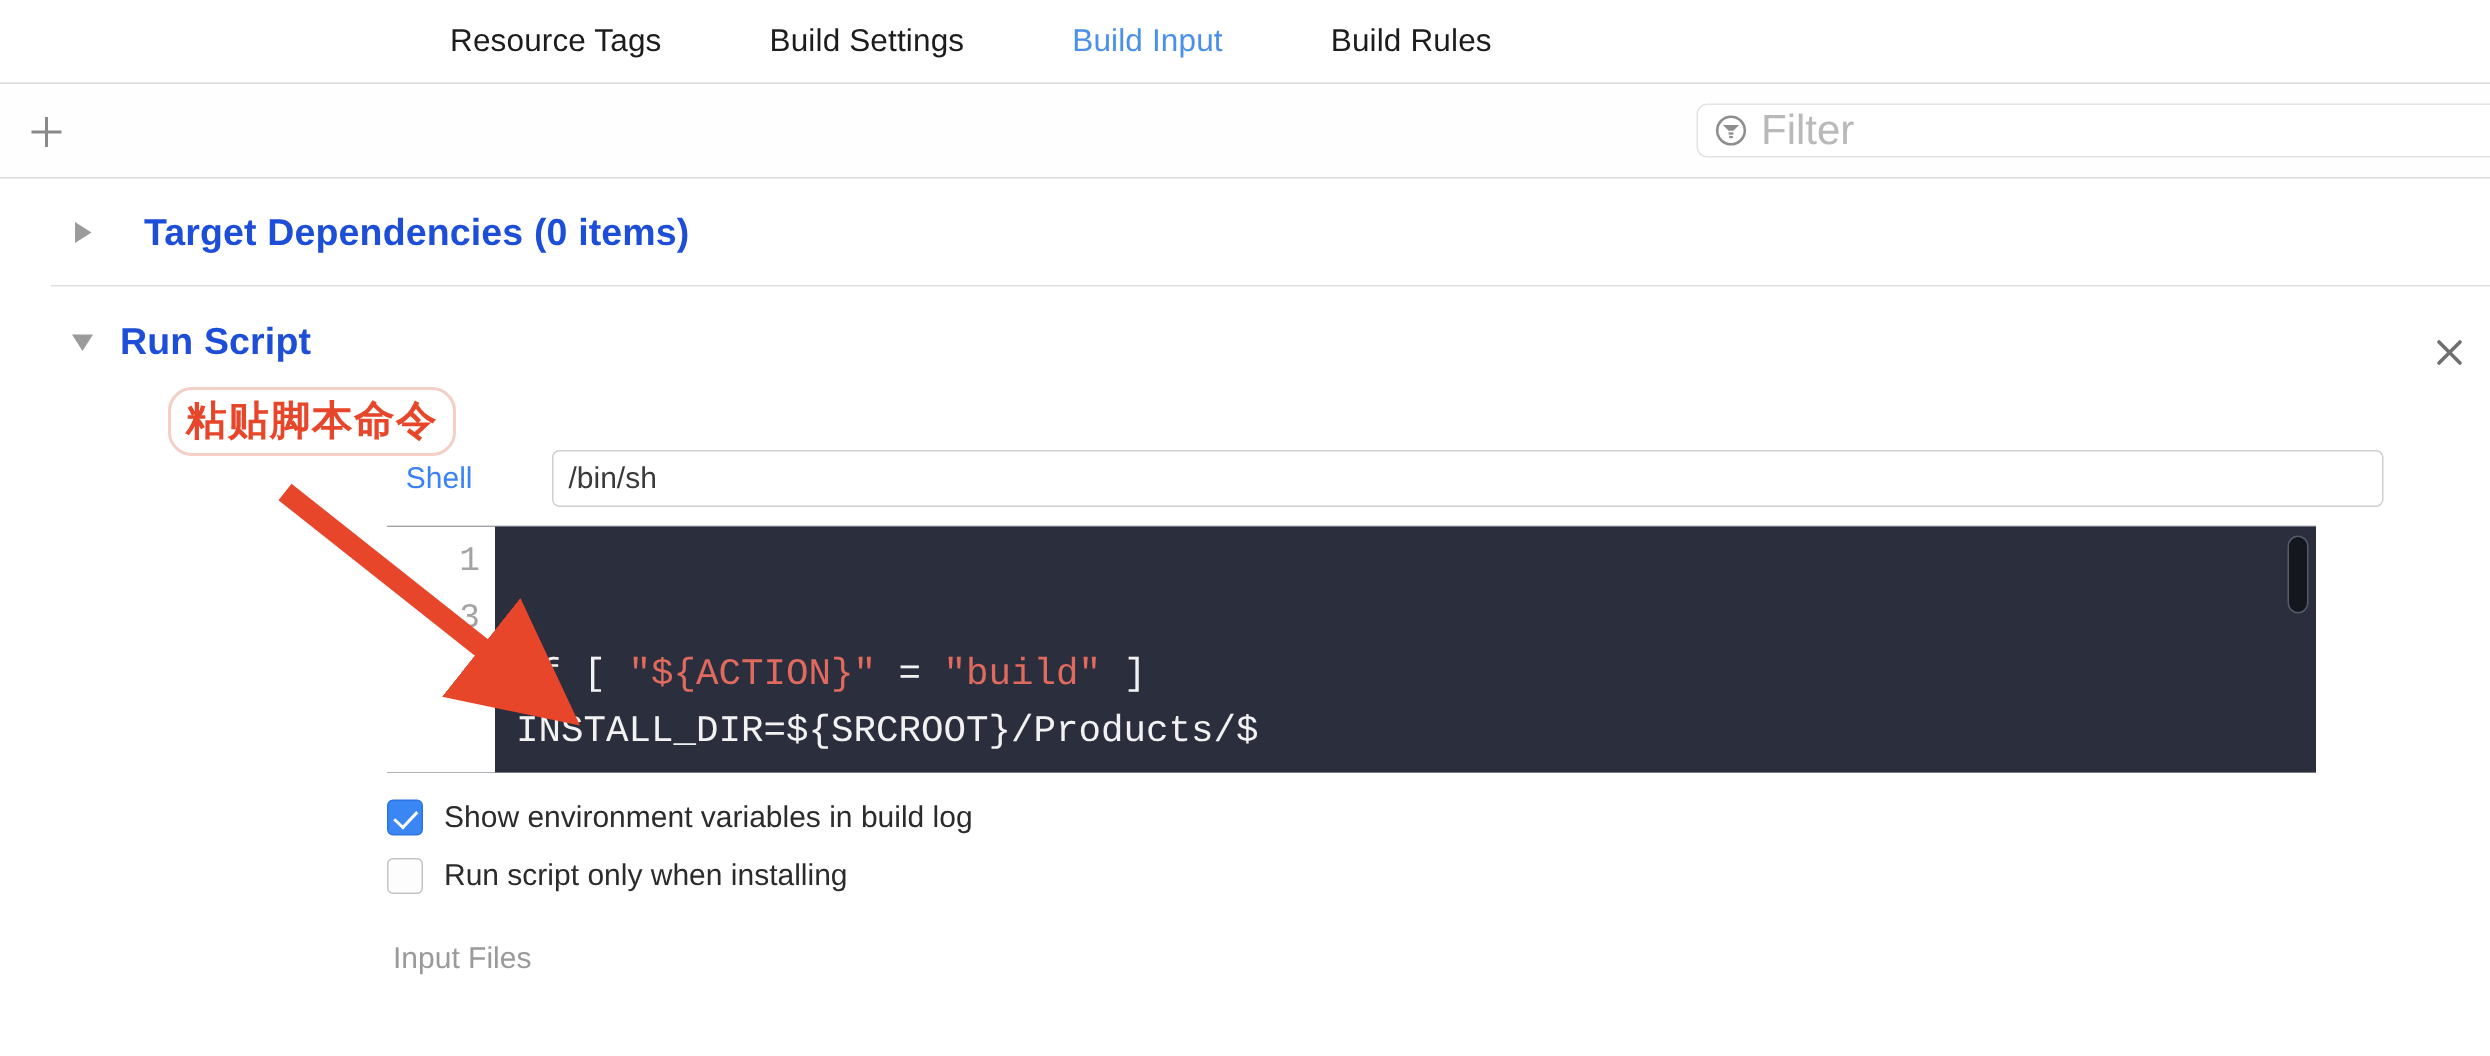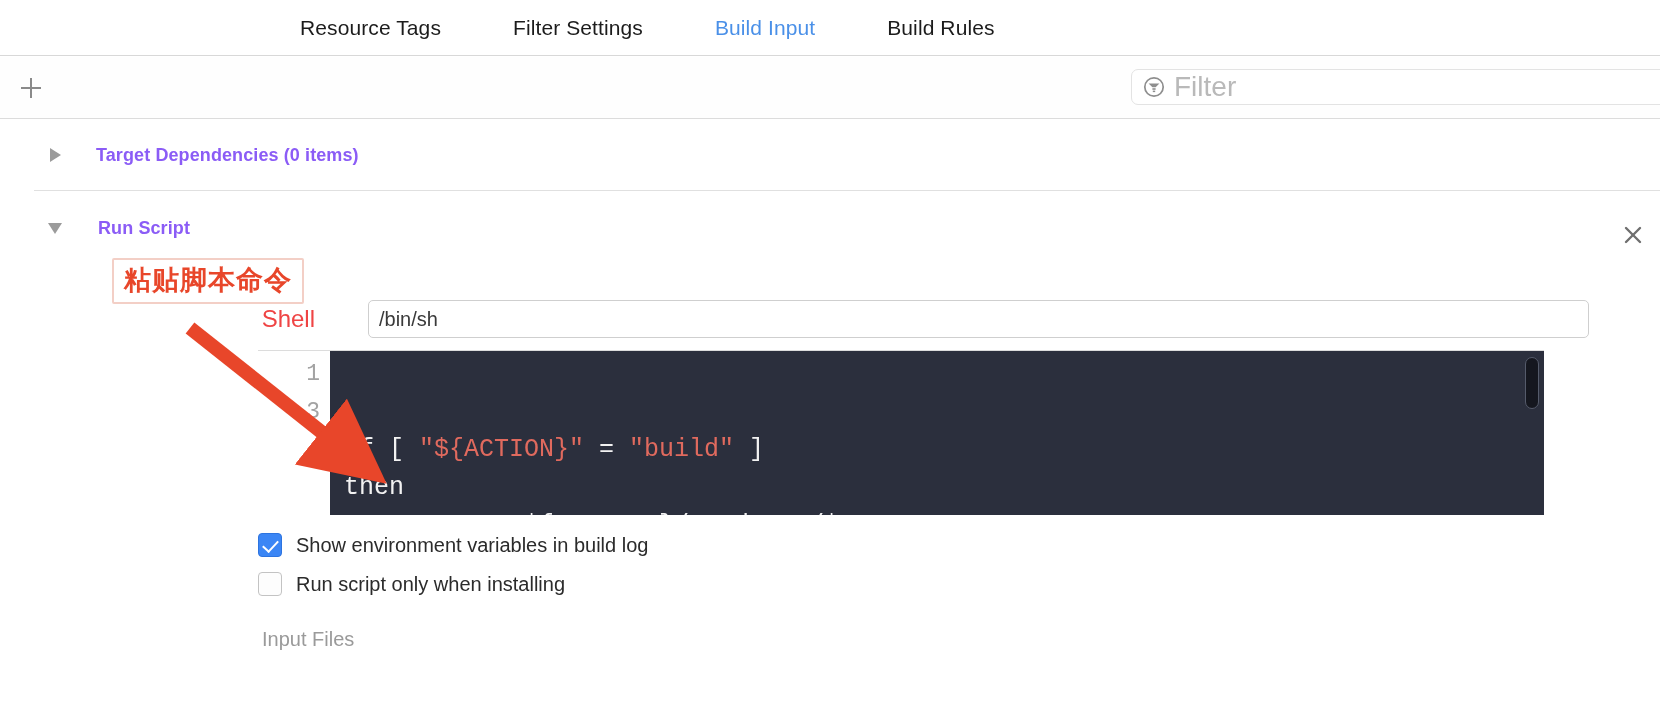--- a/index.html
+++ b/index.html
@@ -59,40 +59,40 @@
     border-top: 7px solid transparent;
     border-bottom: 7px solid transparent;
   }
   .tri-down {
     width: 0; height: 0;
     border-top: 11px solid #9b9b9b;
     border-left: 7.5px solid transparent;
     border-right: 7.5px solid transparent;
   }
   .phase-title {
-    font-size: 18px; font-weight: bold; color: #8b5cf6;
+    font-size: 25px; font-weight: bold; color: #1d4ed8;
     letter-spacing: .1px; white-space: nowrap;
   }
   .row-sep {
     position: absolute; left: 34px; width: 1626px; height: 1px; background: #e0e0e0;
   }
   .close-x {
     position: absolute; right: 14px; width: 26px; height: 26px;
     display: flex; align-items: center; justify-content: center;
     cursor: default;
   }
 
   
   .shell-row {
     position: absolute; left: 0; top: 300px; width: 1660px; height: 38px;
     display: flex; align-items: center;
   }
   .shell-label {
     position: absolute; left: 255px; width: 60px; text-align: right;
-    font-size: 24px; color: #ef4444;
+    font-size: 20px; color: #3b82f6;
   }
   .shell-input {
     position: absolute; left: 322px; top: 0; width: 1221px; height: 38px;
     background: #fff; border: 1px solid #cfcfcf; border-radius: 5px;
     display: flex; align-items: center; padding-left: 10px;
     font-size: 20px; color: #3a3a3a; margin-left: 46px;
   }
 
   
   .code-wrap {
@@ -138,39 +138,39 @@
 
   .inputfiles {
     position: absolute; left: 262px; top: 628px;
     font-size: 20px; color: #9a9a9a;
   }
 
   
   .anno-badge {
     position: absolute; left: 112px; top: 258px;
     padding: 2px 10px 4px 10px;
-    border: 2px solid #f3cfc6; border-radius: 2px;
+    border: 2px solid #f3cfc6; border-radius: 16px;
     background: #ffffff;
     font-family: "DejaVu Sans", sans-serif;
     font-size: 27px; font-weight: bold; color: #e8462a;
     letter-spacing: 1px; white-space: nowrap;
     text-shadow: 1.5px 1.5px 0 #ffffff, -1.5px -1.5px 0 #ffffff,
                  1.5px -1.5px 0 #ffffff, -1.5px 1.5px 0 #ffffff;
   }
   .anno-arrow { position: absolute; left: 160px; top: 310px; pointer-events: none; }
 </style>
 </head>
 <body>
 
 <div id="root">
 
   <div class="tabbar">
     <div class="tabs">
       <div class="tab">Resource Tags</div>
-      <div class="tab">Filter Settings</div>
+      <div class="tab">Build Settings</div>
       <div class="tab active">Build Input</div>
       <div class="tab">Build Rules</div>
     </div>
   </div>
 
   <div class="toolbar">
     <div class="plus-btn">
       <span>
         <svg width="28" height="28" viewBox="0 0 28 28">
           <line x1="14" y1="4" x2="14" y2="24" stroke="#8a8a8a" stroke-width="2"></line>
@@ -196,21 +196,21 @@
         <span class="tri-right"></span>
       </span>
     <span class="phase-title" style="margin-left:30px;">Target Dependencies (0 items)</span>
   </div>
   <div class="row-sep" style="top:190px;"></div>
 
   <div class="phase-row" style="top:208px; height:40px; padding-left:44px;">
     <span class="disclosure">
         <span class="tri-down"></span>
       </span>
-    <span class="phase-title" style="margin-left:32px;">Run Script</span>
+    <span class="phase-title" style="margin-left:14px;">Run Script</span>
   </div>
   <div class="close-x" style="top:224px;">
     <span>
       <svg width="22" height="22" viewBox="0 0 22 22">
         <line x1="4" y1="4" x2="18" y2="18" stroke="#6f6f6f" stroke-width="2.4" stroke-linecap="round"></line>
         <line x1="18" y1="4" x2="4" y2="18" stroke="#6f6f6f" stroke-width="2.4" stroke-linecap="round"></line>
       </svg>
     </span>
   </div>
 
@@ -220,21 +220,21 @@
   </div>
 
   <div class="code-wrap">
     <div class="gutter">
       <span class="ln">1</span>
       <span class="ln blank"></span>
       <span class="ln">3</span>
       <span class="ln blank"></span>
     </div>
     <div class="code-area">
-      <div id="code-lines"><div><span>if [ </span><span class="str">"${ACTION}"</span><span> = </span><span class="str">"build"</span><span> ]</span></div><div><span>then</span></div><div><span>INSTALL_DIR=${SRCROOT}/Products/$</span></div></div>
+      <div id="code-lines"><div><span>if [ </span><span class="str">"${ACTION}"</span><span> = </span><span class="str">"build"</span><span> ]</span></div><div><span>INSTALL_DIR=${SRCROOT}/Products/$</span></div></div>
       <div class="code-scroll"></div>
     </div>
   </div>
 
   <div class="cbrow" style="top:533px;">
     <span class="cbox on"></span>
     <span class="cblabel">Show environment variables in build log</span>
   </div>
   <div class="cbrow" style="top:572px;">
     <span class="cbox off"></span>

